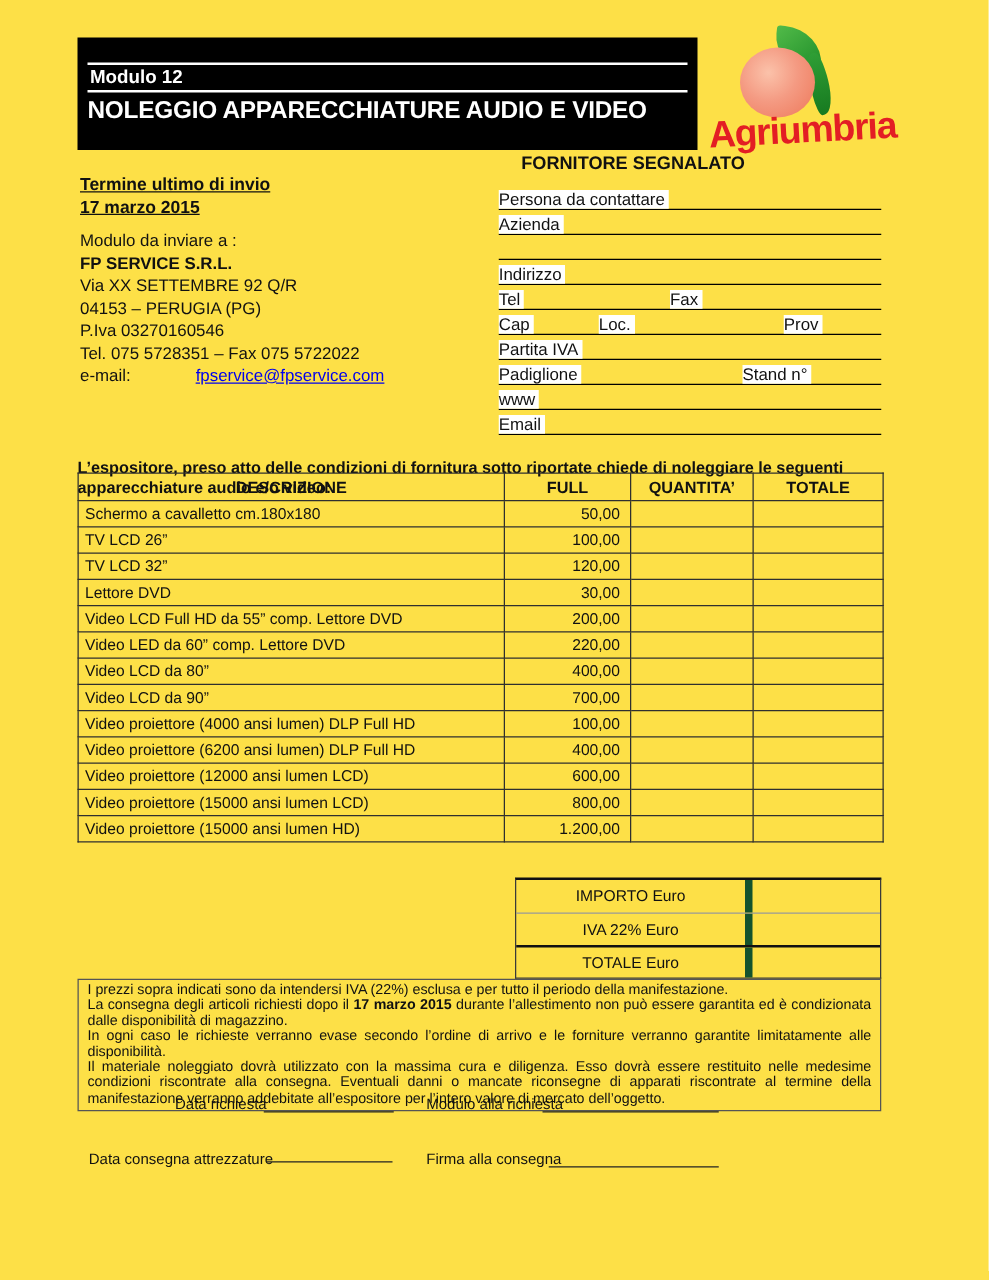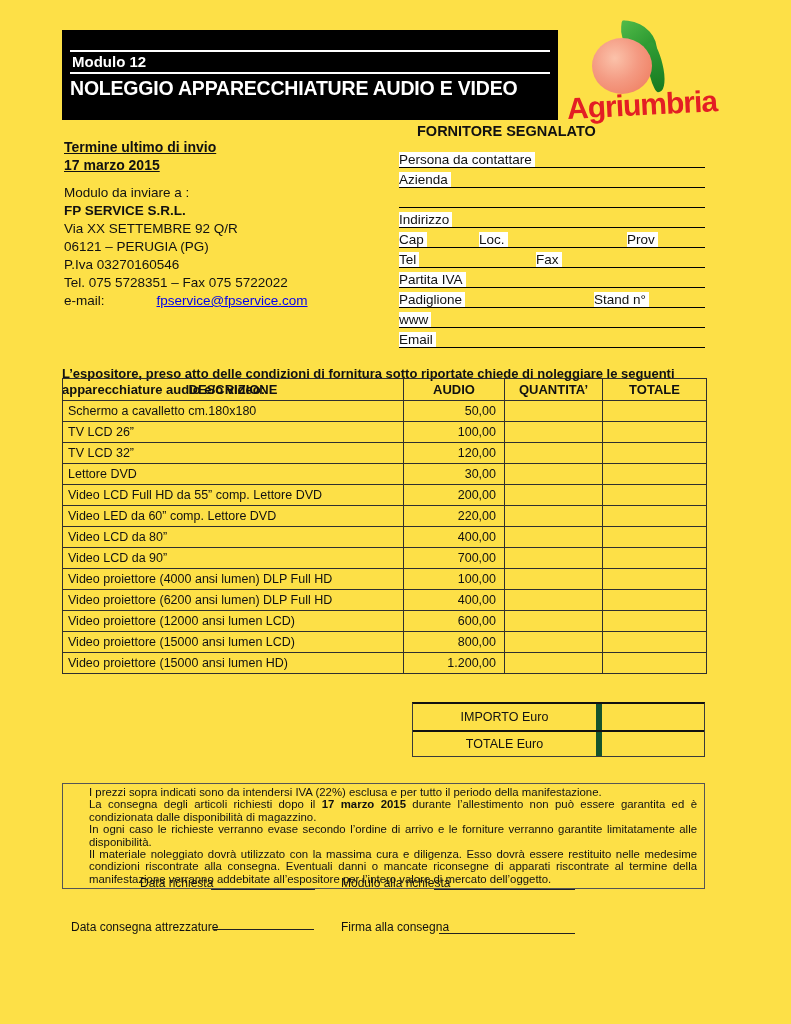--- a/index.html
+++ b/index.html
@@ -57,21 +57,21 @@
   .trow { display:flex; height:26px; }
   .trow + .trow { border-top:1px solid #999; }
   .trow.thick { border-top:2px solid #111; }
   .tlabel { width:189px; border-right:6px solid #14532d; display:flex; align-items:center; justify-content:center;
     font-size:12.5px; }
   .tvalue { flex:1; }
 
   
   .conditions { position:absolute; left:62px; top:783px; width:643px; min-height:85px;
     border:1px solid #555; padding:2px 7px 3px 7px; font-size:11.4px; line-height:12.4px; }
-  .conditions div { text-align:justify;margin-left:19px; }
+  .conditions div { text-align:justify; }
 
   
   .sig-row { position:absolute; left:62px; width:643px; height:18px; font-size:12px; }
   .sig-row span { position:absolute; top:2px; white-space:nowrap; }
   .sig-line { position:absolute; height:14px; border-bottom:1px solid #222; top:2px; }
   .sig-line.raised { height:10px; }
 </style>
 </head>
 <body>
 
@@ -93,48 +93,48 @@
 
   <div class="fornitore">FORNITORE SEGNALATO</div>
 
   <div class="left-col">
     <div class="deadline">Termine ultimo di invio</div>
     <div class="deadline">17 marzo 2015</div>
     <div class="sender">
       <div>Modulo da inviare a :</div>
       <div class="b">FP SERVICE S.R.L.</div>
       <div>Via XX SETTEMBRE 92 Q/R</div>
-      <div>06121 – PERUGIA (PG)</div>
+      <div>04153 – PERUGIA (PG)</div>
       <div>P.Iva  03270160546</div>
       <div>Tel. 075 5728351 – Fax 075 5722022</div>
       <div>
         <span>e-mail:</span><a class="email-link">fpservice@fpservice.com</a>
       </div>
     </div>
   </div>
 
   <div class="form-col">
     <div class="frow">
       <span style="left:0">Persona da contattare</span>
     </div>
     <div class="frow">
       <span style="left:0">Azienda</span>
     </div>
     <div class="frow"></div>
     <div class="frow">
       <span style="left:0">Indirizzo</span>
     </div>
     <div class="frow">
+      <span style="left:0">Tel</span>
+      <span style="left:137px">Fax</span>
+    </div>
+    <div class="frow">
       <span style="left:0">Cap</span>
       <span style="left:80px">Loc.</span>
       <span style="left:228px">Prov</span>
-    </div>
-    <div class="frow">
-      <span style="left:0">Tel</span>
-      <span style="left:137px">Fax</span>
     </div>
     <div class="frow">
       <span style="left:0">Partita IVA</span>
     </div>
     <div class="frow">
       <span style="left:0">Padiglione</span>
       <span style="left:195px">Stand n°</span>
     </div>
     <div class="frow">
       <span style="left:0">www</span>
@@ -149,21 +149,21 @@
   <table class="price-table">
     <colgroup>
         <col class="col-desc">
         <col class="col-cost">
         <col class="col-qty">
         <col class="col-tot">
       </colgroup>
     <tbody>
         <tr>
       <th>DESCRIZIONE</th>
-      <th>AUDIO</th>
+      <th>FULL</th>
       <th>QUANTITA’</th>
       <th>TOTALE</th>
     </tr>
     <tr>
           <td class="desc">Schermo a cavalletto cm.180x180</td>
           <td class="cost">50,00</td>
           <td></td>
           <td></td>
         </tr>
     <tr>
@@ -237,20 +237,24 @@
           <td class="cost">1.200,00</td>
           <td></td>
           <td></td>
         </tr>
   </tbody>
     </table>
 
   <div class="totals">
     <div class="trow">
       <div class="tlabel">IMPORTO Euro</div>
+      <div class="tvalue"></div>
+    </div>
+    <div class="trow">
+      <div class="tlabel">IVA 22% Euro</div>
       <div class="tvalue"></div>
     </div>
     <div class="trow thick">
       <div class="tlabel">TOTALE Euro</div>
       <div class="tvalue"></div>
     </div>
   </div>
 
   <div class="conditions">
     <div>I prezzi sopra indicati sono da intendersi IVA (22%) esclusa e per tutto il periodo della manifestazione.</div>

